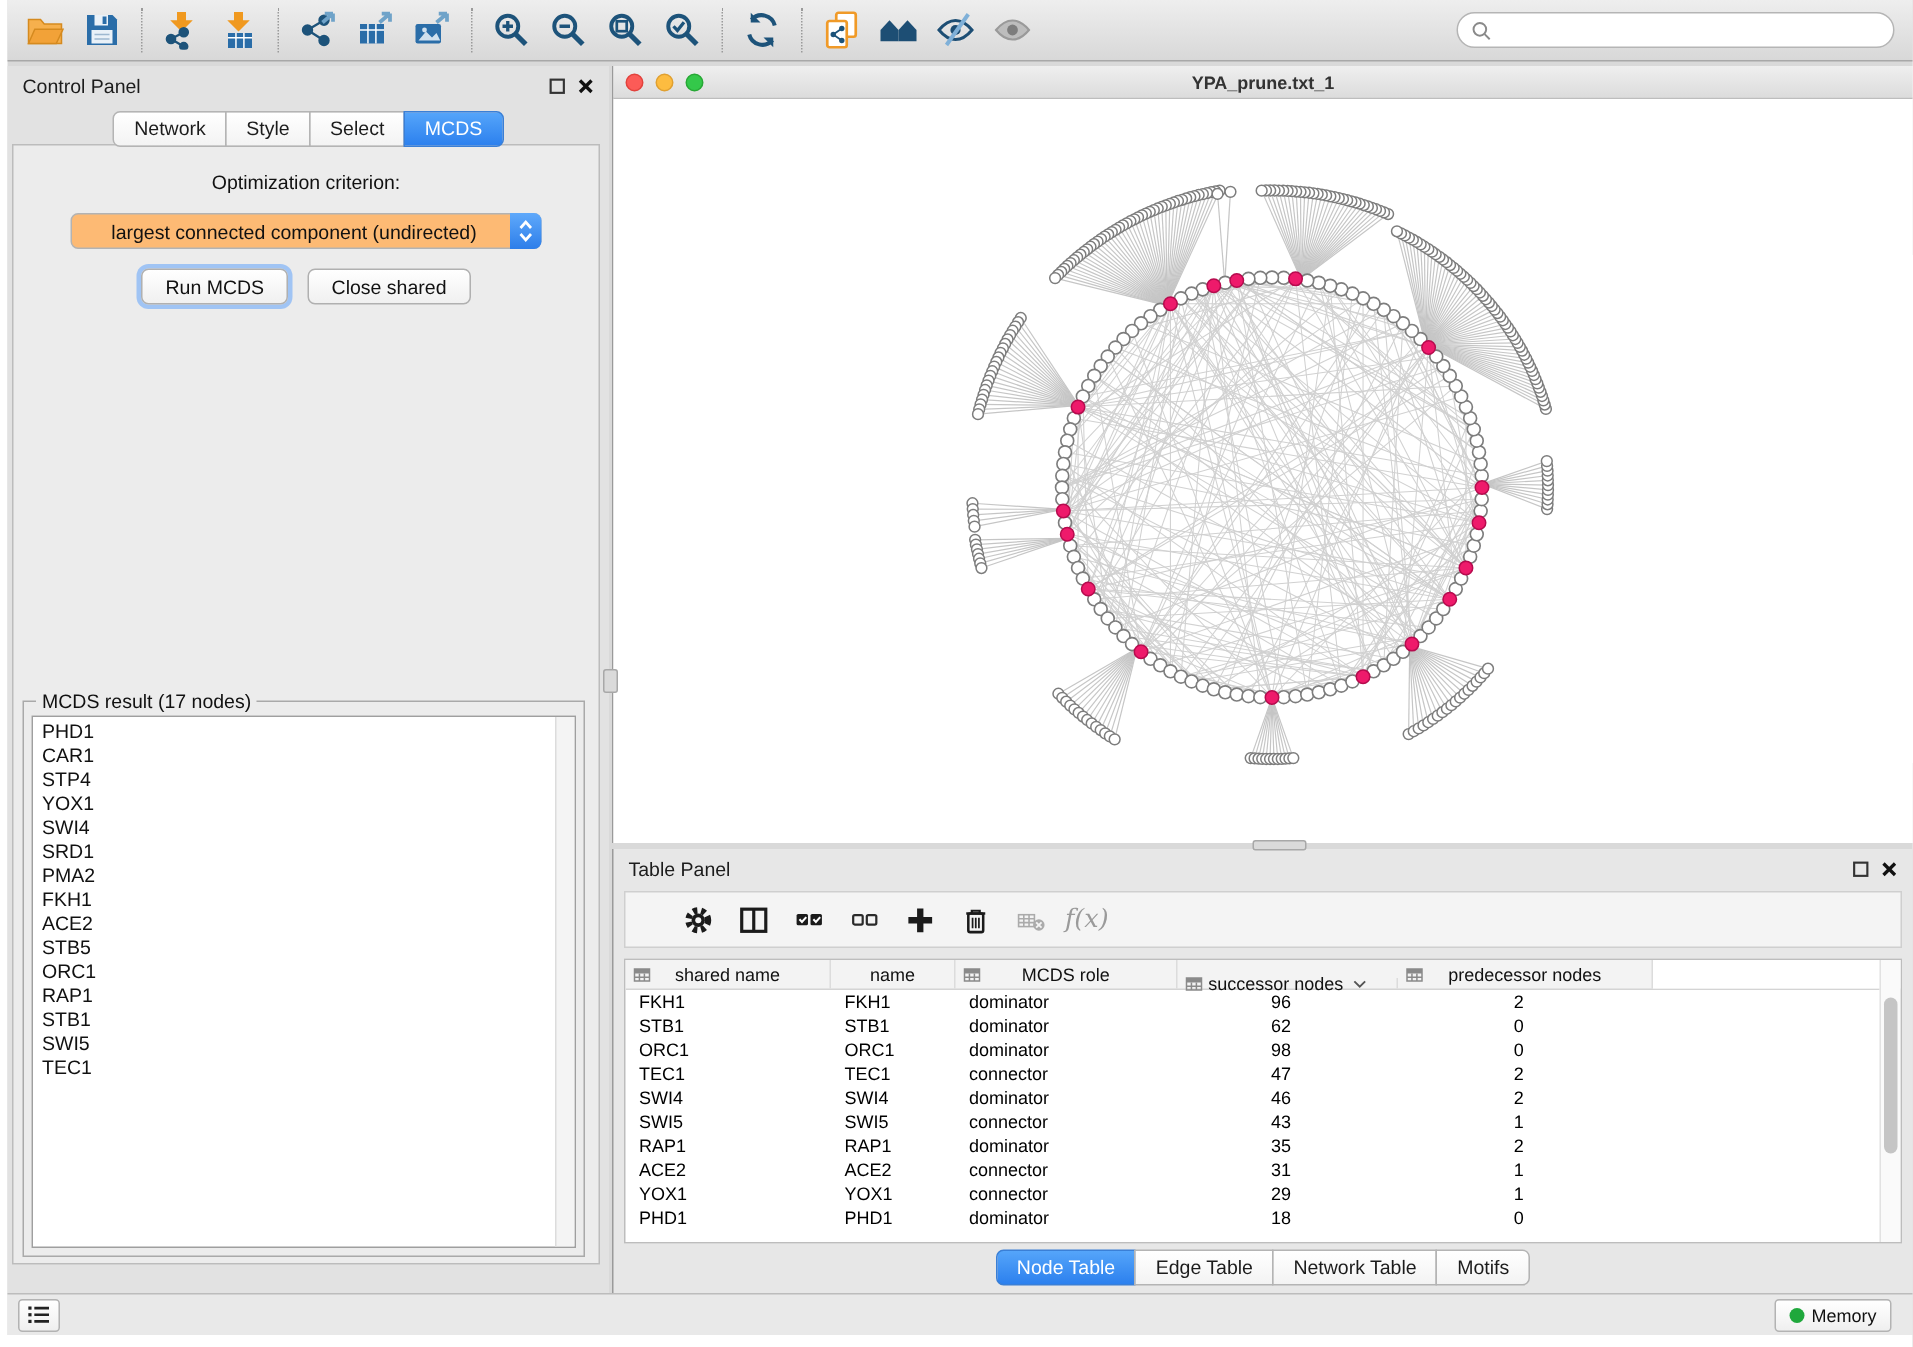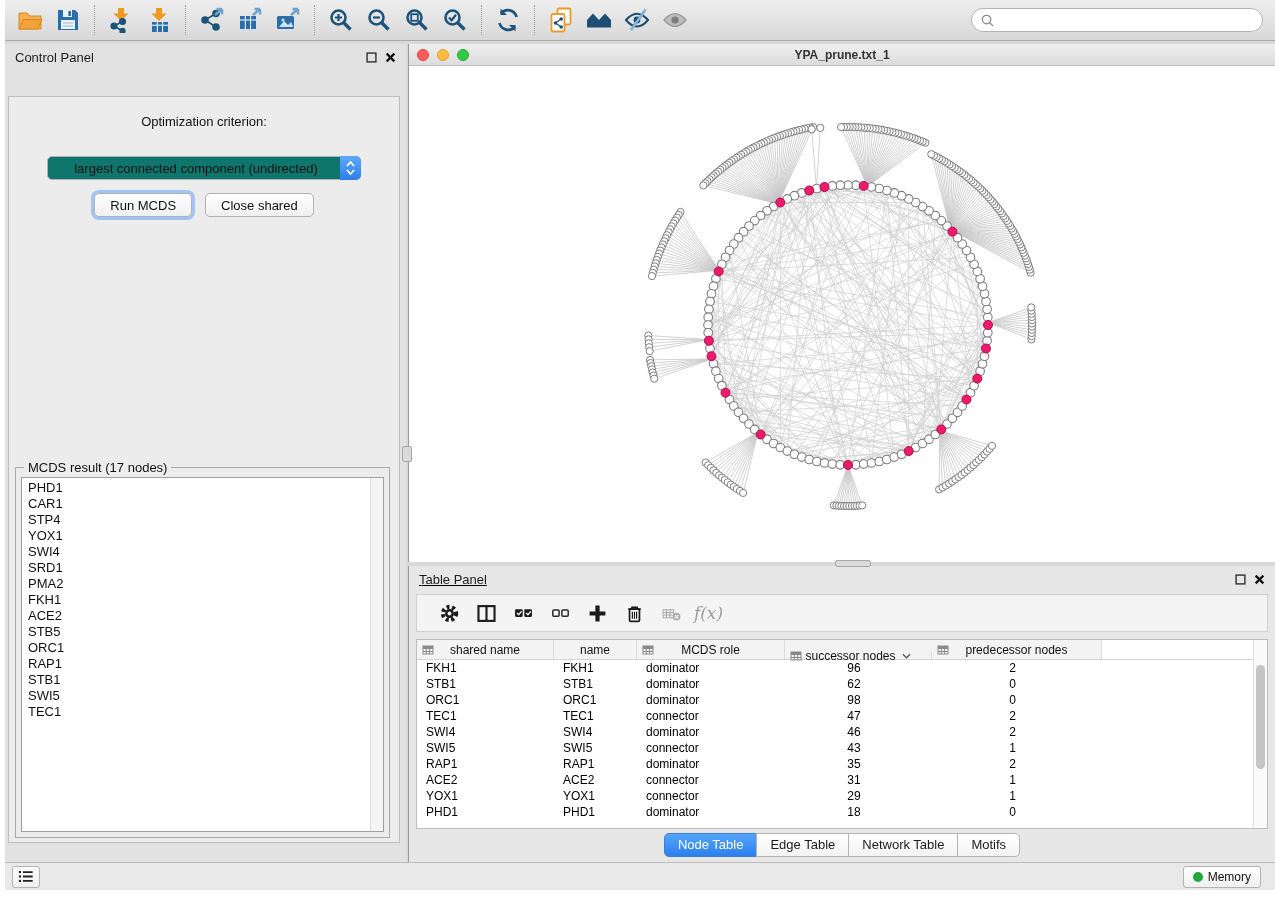--- a/index.html
+++ b/index.html
@@ -28,21 +28,21 @@
   
   .control-panel{position:absolute;left:0;top:44px;width:401px;height:818px;background:#e2e2e2;}
   .cp-tabs{position:absolute;left:0;right:0;top:30px;display:flex;justify-content:center;z-index:2;}
   .seg-tab{font-size:13px;color:#1c1c1c;background:linear-gradient(#ffffff,#f3f3f3);
     border:1px solid #b4b4b4;padding:3px 13px 4px;margin-left:-1px;cursor:default;}
   .seg-tab:first-child{border-radius:5px 0 0 5px;margin-left:0;}
   .seg-tab:last-child{border-radius:0 5px 5px 0;}
   .seg-tab.sel{background:linear-gradient(#55a5fa,#2c80ee);color:#fff;border-color:#3a7fd6;}
   .cp-content{position:absolute;left:3px;right:6px;top:52px;bottom:19px;border:1px solid #bcbcbc;background:#ececec;}
   .opt-label{margin-top:17px;text-align:center;font-size:13px;color:#111;}
-  .dropdown{margin:27px auto 0;width:314px;height:24px;background:#0f766e;border:1px solid #b3b3b3;
+  .dropdown{margin:13px auto 0;width:314px;height:24px;background:#fdba74;border:1px solid #b3b3b3;
     border-radius:5px;display:flex;align-items:center;position:relative;}
   .dropdown .dd-text{flex:1;text-align:center;font-size:13px;color:#111;padding-left:4px;}
   .dd-stepper{width:21px;height:24px;margin-right:-1px;border-radius:0 5px 5px 0;
     background:linear-gradient(#5fa9fb,#2d7ee9);display:flex;align-items:center;justify-content:center;}
   .dd-stepper svg{width:13px;height:18px;}
   .btn-row{display:flex;justify-content:center;gap:13px;margin-top:13px;}
   .mac-btn{height:24px;padding:0 15px;font-size:13px;color:#111;background:linear-gradient(#ffffff,#f0f0f0);
     border:1px solid #b0b0b0;border-radius:5px;display:flex;align-items:center;}
   .mac-btn.focused{box-shadow:0 0 0 3px rgba(110,170,250,.6);}
   .mcds-fieldset{position:absolute;left:6px;right:9px;top:370px;bottom:4px;
@@ -66,23 +66,23 @@
   .tl.grn{background:#34c84a;border:1px solid #27a835;}
   .nw-title{position:absolute;left:0;right:0;text-align:center;font-size:12px;font-weight:bold;color:#333;}
   .nw-canvas{position:absolute;left:0;top:22px;right:0;bottom:0;background:#fff;}
 
   .v-handle{position:absolute;left:397px;top:446px;width:10px;height:16px;background:#dadada;
     border:1px solid #a8a8a8;border-radius:2px;z-index:5;}
   .h-handle{position:absolute;left:830px;top:560px;width:36px;height:7px;background:#dadada;
     border:1px solid #a8a8a8;border-radius:2px;z-index:5;}
 
   
-  .table-panel{position:absolute;left:403px;top:566px;width:867px;height:296px;background:#e7e7e7;border-left:1px solid #9a9a9a;text-decoration:underline;}
+  .table-panel{position:absolute;left:403px;top:566px;width:867px;height:296px;background:#e7e7e7;border-left:1px solid #9a9a9a;}
   .tp-toolbar{position:absolute;left:7px;right:7px;top:28px;height:38px;background:#f4f4f4;
-    border:1px solid #cfcfcf;display:flex;align-items:center;padding-left:14px;gap:0;}
+    border:1px solid #cfcfcf;display:flex;align-items:center;padding-left:30px;gap:0;}
   .tp-tool{width:37px;height:30px;display:flex;align-items:center;justify-content:center;}
   .tp-tool svg{width:19px;height:19px;}
   .fx-label{font-family:"DejaVu Serif",serif;font-style:italic;font-size:17px;color:#9a9a9a;}
   .tbl-wrap{position:absolute;left:7px;right:7px;top:73px;height:190px;background:#fff;border:1px solid #bdbdbd;overflow:hidden;}
   .thead{display:flex;height:20px;background:#f3f3f3;border-bottom:1px solid #d4d4d4;}
   .th{display:flex;align-items:center;justify-content:center;gap:4px;border-right:1px solid #dcdcdc;
     font-size:12px;color:#111;position:relative;}
   .th svg.colicon{width:12px;height:12px;position:absolute;left:5px;}
   .th svg.sort{width:9px;height:6px;margin-left:2px;}
   .th.filler{border-right:none;background:#fff;}
@@ -261,20 +261,26 @@
               <rect x="1" y="1" width="8" height="8" fill="none" stroke="#333" stroke-width="1.3"></rect>
             </svg>
           </span>
         <span class="win-btn">
             <svg viewBox="0 0 10 10">
               <path d="M1.5 1.5l7 7M8.5 1.5l-7 7" stroke="#111" stroke-width="2"></path>
             </svg>
           </span>
       </span>
     </div>
+    <div class="cp-tabs" id="cp-tabs">
+        <div class="seg-tab">Network</div>
+        <div class="seg-tab">Style</div>
+        <div class="seg-tab">Select</div>
+        <div class="seg-tab sel">MCDS</div>
+      </div>
     <div class="cp-content">
       <div class="opt-label">Optimization criterion:</div>
       <div class="dropdown">
         <span class="dd-text">largest connected component (undirected)</span>
         <span class="dd-stepper">
           <svg viewBox="0 0 13 18">
               <path d="M3 7l3.5-4L10 7" fill="none" stroke="#fff" stroke-width="1.8"></path>
               <path d="M3 11l3.5 4L10 11" fill="none" stroke="#fff" stroke-width="1.8"></path>
             </svg>
         </span>

